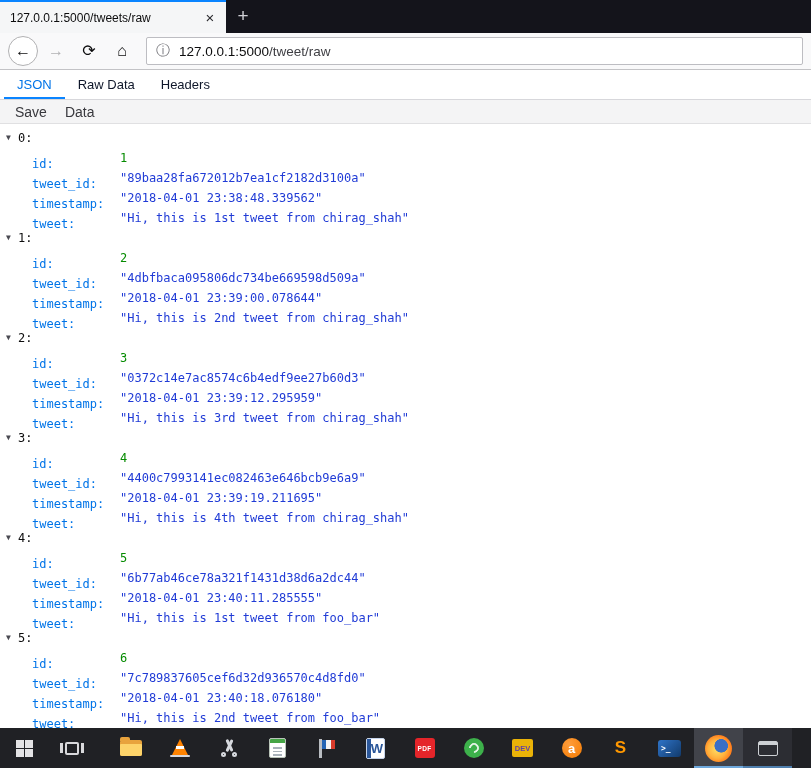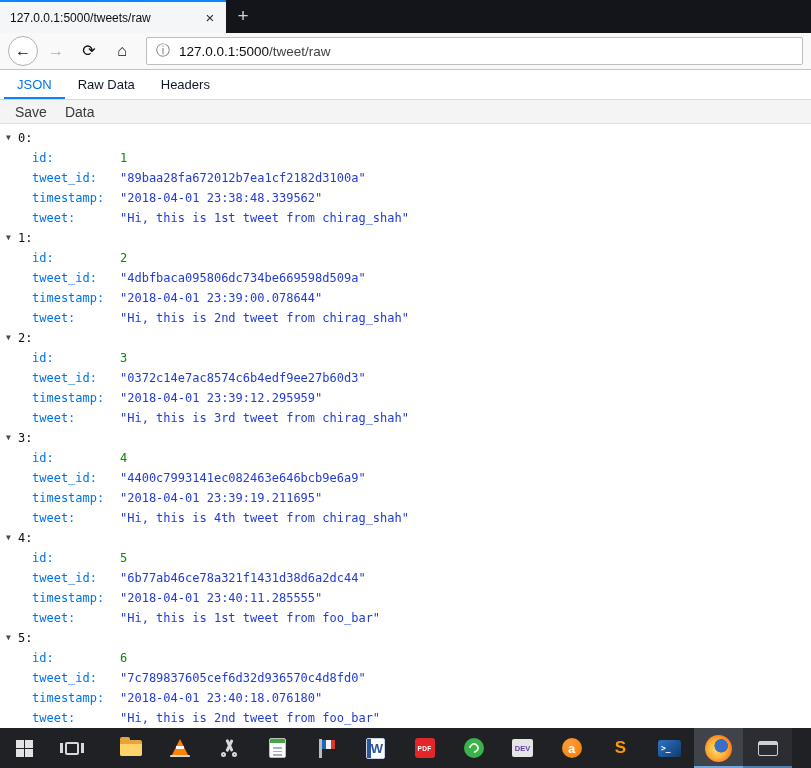--- a/index.html
+++ b/index.html
@@ -39,21 +39,21 @@
   .tool-btn { border:none; background:transparent; font-size:14px; color:#38383d;
               padding:0 9px; height:24px; font-family:"Liberation Sans",sans-serif; }
 
   
   .json-tree { flex:1; background:#fff; overflow:hidden; padding-top:4px;
                font-family:"DejaVu Sans Mono", monospace; font-size:12px; }
   .trow { height:20px; line-height:20px; display:flex; white-space:pre; }
   .twisty { width:12px; margin-left:6px; font-size:8px; color:#4a4a52; text-align:left; }
   .toplabel { color:#0c0c0d; }
   .prow { padding-left:32px; }
-  .pkey { color:#0074e8; width:88px; flex:none; }
+  .pkey { color:#0074e8; width:88px; flex:none;margin-top:6px; }
   .v-num { color:#058b00; }
   .v-str { color:#203bd6; }
 
   
   .taskbar { height:40px; background:#202125; display:flex; align-items:stretch; flex:none; }
   .tb-btn { width:48px; display:flex; align-items:center; justify-content:center; flex:none; }
   .tb-btn.app { width:49px; }
   .tb-btn.active { background:#41434a; box-shadow:inset 0 -2px 0 #6ea8dc; }
   .tb-btn.running { background:#2c2d33; box-shadow:inset 0 -2px 0 #4f7fae; }
   .tb-spacer { width:10px; }
@@ -102,21 +102,21 @@
 
   .ic-pdf { width:20px; height:20px; background:#e5252a; border-radius:3px;
             display:flex; align-items:center; justify-content:center; }
   .ic-pdf span { color:#fff; font-size:6.5px; font-weight:bold; letter-spacing:.3px; }
 
   .ic-green { width:20px; height:20px; border-radius:50%; background:#3db14b; position:relative; }
   .ic-green::after { content:""; position:absolute; left:5px; top:5px; right:5px; bottom:5px;
                      border-radius:50%; border:2.5px solid rgba(255,255,255,.85);
                      border-bottom-color:transparent; transform:rotate(45deg); }
 
-  .ic-dev { width:21px; height:18px; background:#e5e5e5; border-radius:2px;
+  .ic-dev { width:21px; height:18px; background:#eab308; border-radius:2px;
             display:flex; align-items:center; justify-content:center; }
   .ic-dev span { color:#5f3fa6; font-weight:bold; font-size:7.5px; }
 
   .ic-avast { width:20px; height:20px; border-radius:50%;
               background:radial-gradient(circle at 35% 30%,#ff9d3b,#f47a00);
               display:flex; align-items:center; justify-content:center; }
   .ic-avast span { color:#fff; font-weight:bold; font-size:13px; line-height:1; }
 
   .ic-sublime span { color:#ff9800; font-weight:bold; font-size:17px; }
 

